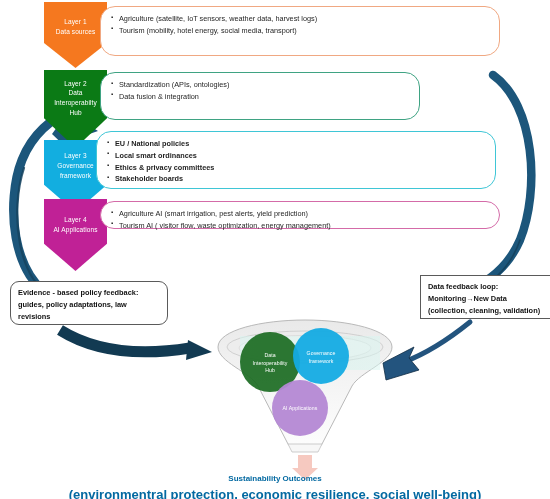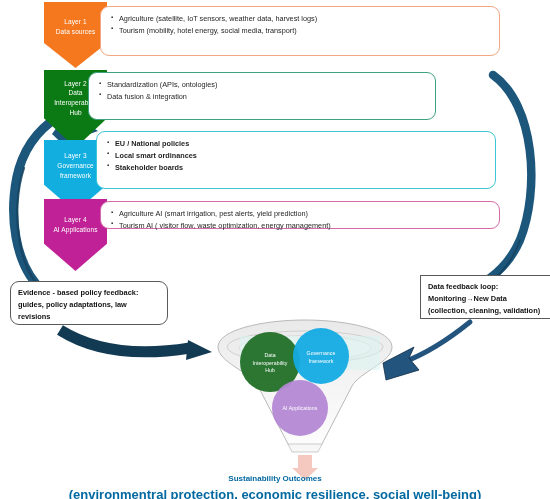--- a/index.html
+++ b/index.html
@@ -38,21 +38,21 @@
     letter-spacing: .1px;
     box-sizing: border-box;
     padding-bottom: 16px;
     clip-path: polygon(0% 0%, 100% 0%, 100% 62%, 50% 100%, 0% 62%);
   }
   .chev .cname { display:block; }
   
   .cbox {
     position: absolute;
     background: #ffffff;
-    border-radius: 9px;
+    border-radius: 15px;
     box-sizing: border-box;
     padding: 6px 8px 6px 10px;
   }
   .cbox ul {
     margin: 0; padding: 0; list-style: none;
   }
   .cbox li {
     font-size: 7.3px;
     line-height: 1.62;
     color: #1f1f1f;
@@ -180,36 +180,37 @@
       <li>Tourism (mobility, hotel energy, social media, transport)</li>
     </ul>
   </div>
 
   <div class="chev" style="left:44px; top:70px; width:63px; height:78px; background:#0B7A15; padding-bottom:22px;">
     <span class="cname">Layer 2</span>
     <span class="cname">Data</span>
     <span class="cname">Interoperabilty</span>
     <span class="cname">Hub</span>
   </div>
-  <div class="cbox" style="left:88px; top:72px; width:348px; height:48px; border:1px solid #3FA383;">
+  <div class="cbox" style="left:100px; top:72px; width:320px; height:48px; border:1px solid #3FA383;">
     <ul>
       <li>Standardization (APIs, ontologies)</li>
       <li>Data fusion &amp; integration</li>
     </ul>
   </div>
 
   <div class="chev" style="left:44px; top:140px; width:63px; height:72px; background:#12AEE0; padding-bottom:20px;">
     <span class="cname">Layer 3</span>
     <span class="cname">Governance</span>
     <span class="cname">framework</span>
   </div>
   <div class="cbox" style="left:96px; top:131px; width:400px; height:58px; border:1px solid #3FC6D6;font-weight:bold;">
     <ul>
       <li>EU / National policies</li>
       <li>Local smart ordinances</li>
+      <li>Ethics &amp; privacy committees</li>
       <li>Stakeholder boards</li>
     </ul>
   </div>
 
   <div class="chev" style="left:44px; top:199px; width:63px; height:72px; background:#C02196; padding-bottom:20px;">
     <span class="cname">Layer 4</span>
     <span class="cname">AI Applications</span>
   </div>
   <div class="cbox" style="left:100px; top:201px; width:400px; height:28px; border:1px solid #D46BA8;">
     <ul>

